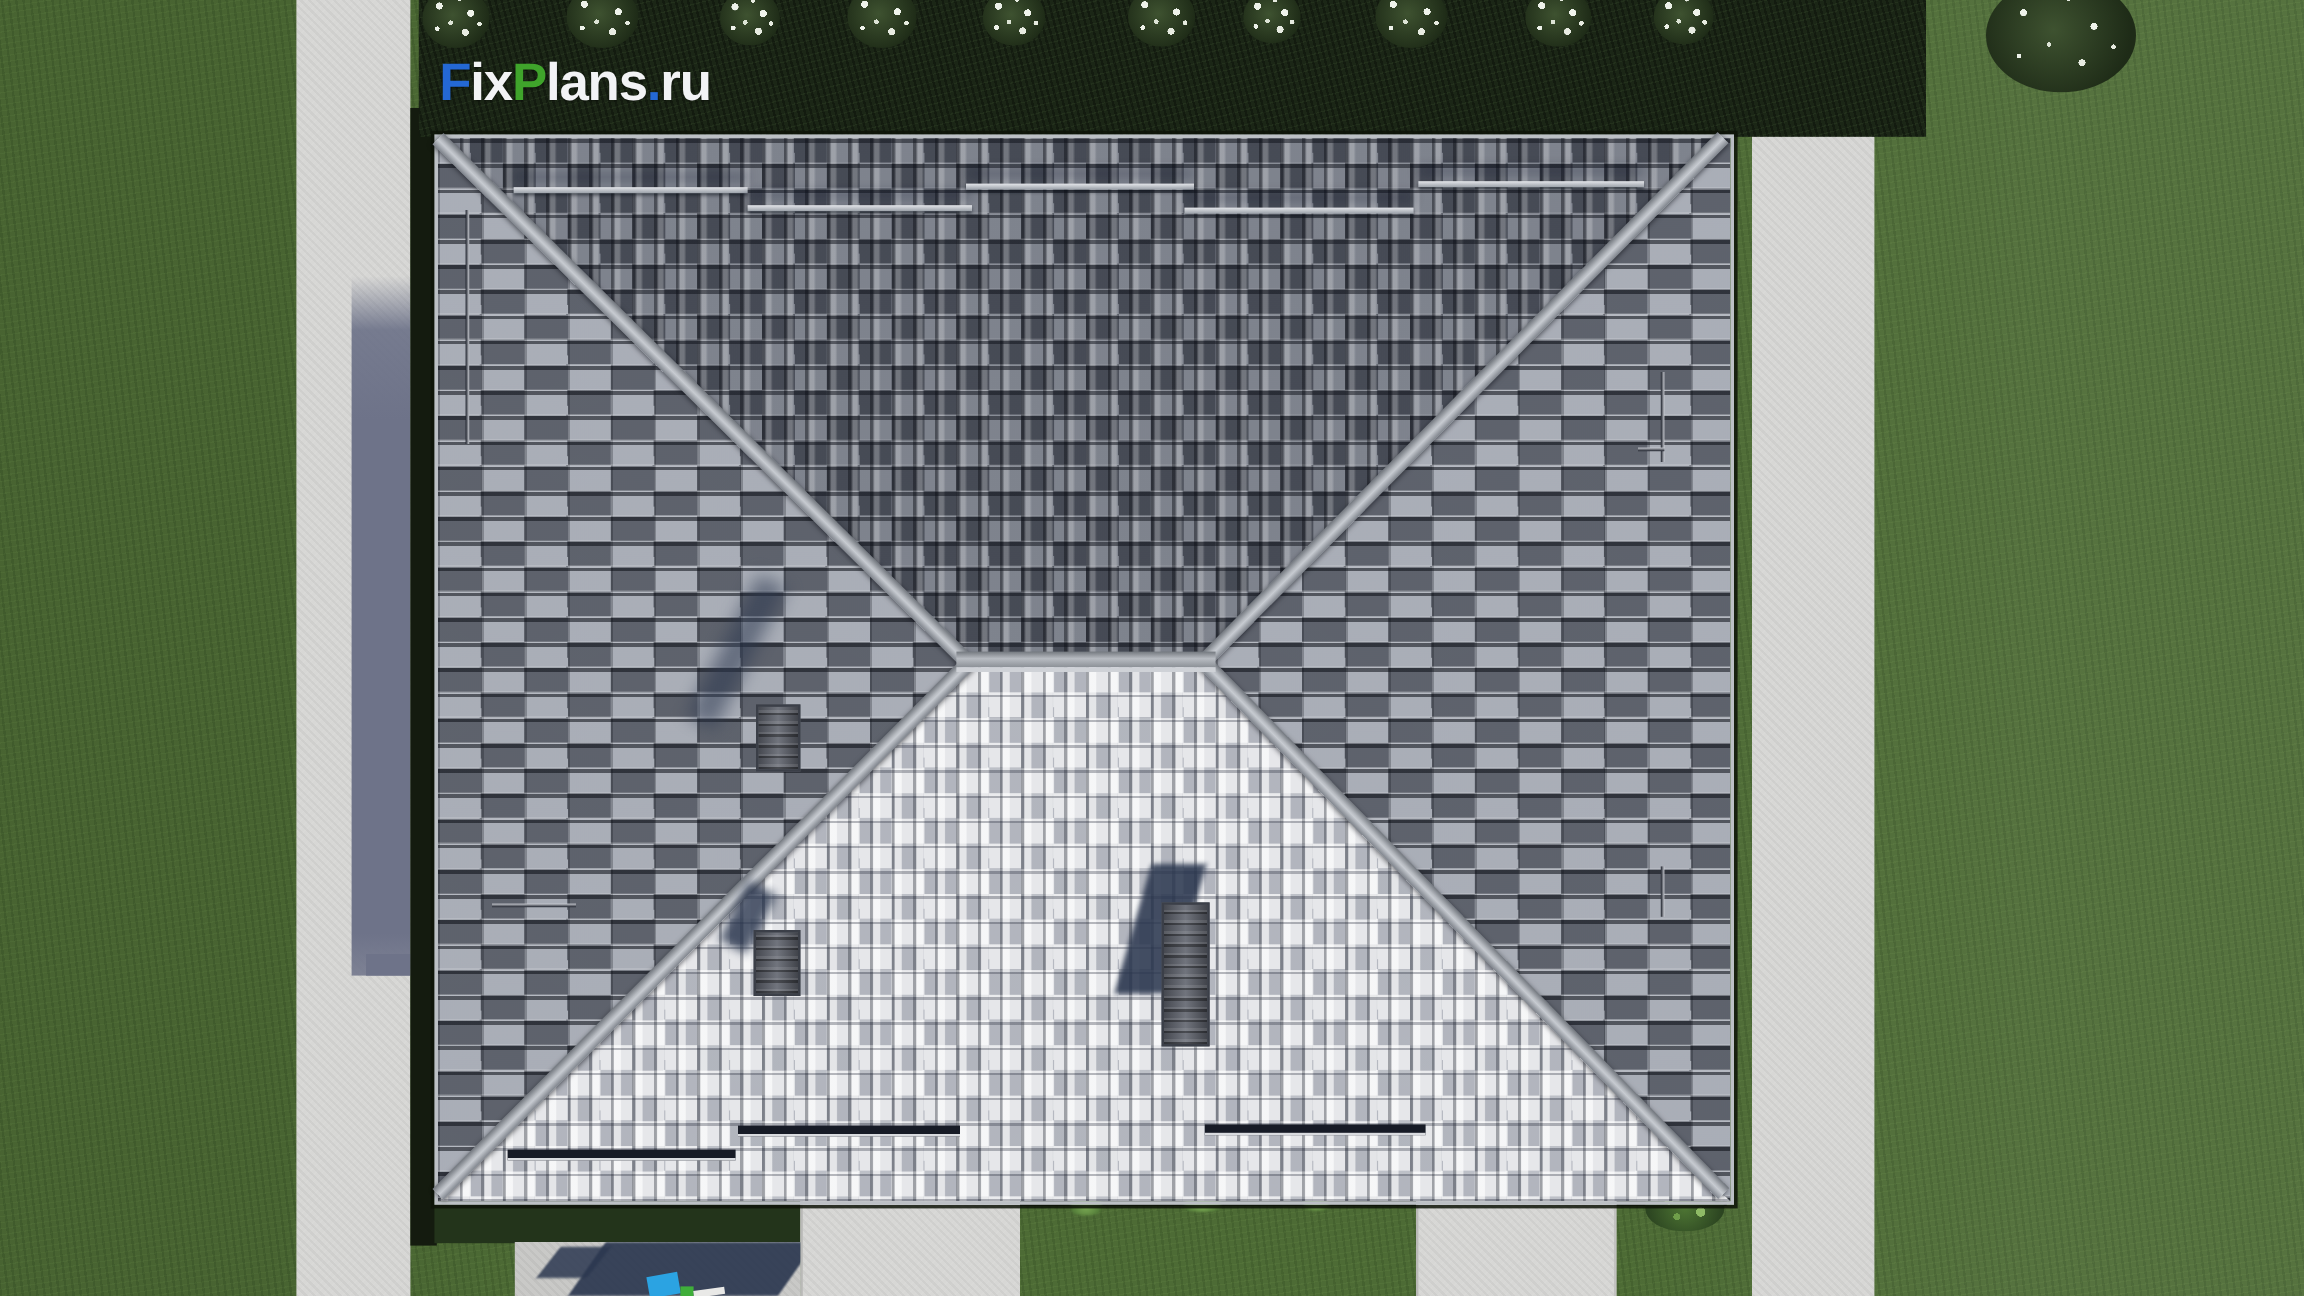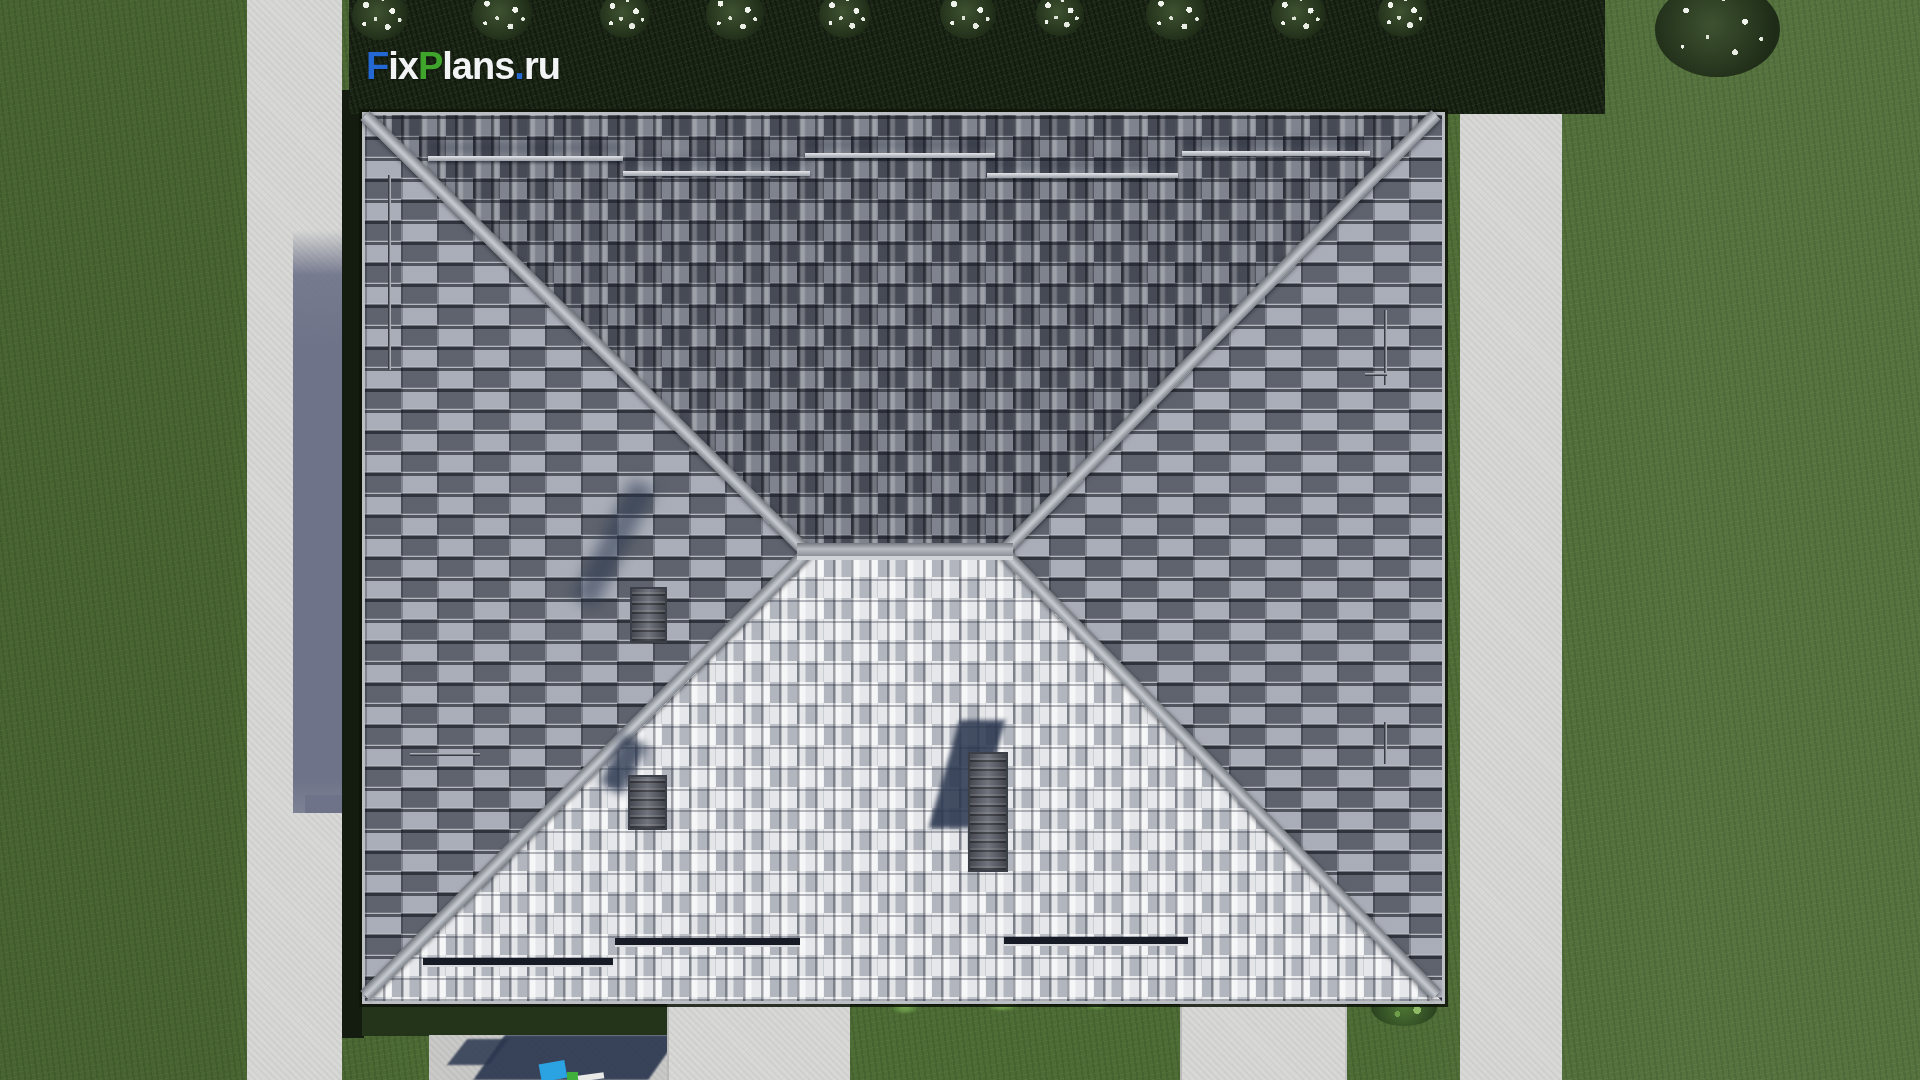--- a/index.html
+++ b/index.html
@@ -76,21 +76,21 @@
     background-color:#5d616b;
     background-image:repeating-linear-gradient(0deg, rgba(0,0,0,.35) 0 2px, rgba(255,255,255,.10) 2px 4px, rgba(0,0,0,0) 4px 9px),
       linear-gradient(90deg, rgba(0,0,0,.25), rgba(255,255,255,.12) 50%, rgba(0,0,0,.3));}
   .navy{position:absolute;background:#2c3850;}
   .flash-v{position:absolute;width:3px;background:linear-gradient(90deg,#1a1e28,#c9ccd2);}
   .flash-h{position:absolute;height:3px;background:linear-gradient(180deg,#c9ccd2,#1a1e28);}
   
   .terrace{background-color:#c9c9c7;
     background-image:repeating-linear-gradient(45deg, rgba(0,0,0,.04) 0 2px, rgba(0,0,0,0) 2px 5px);overflow:hidden;}
   
-  .watermark{left:366px;top:47px;font-size:38px;font-weight:bold;letter-spacing:-1px;line-height:1;
+  .watermark{left:366px;top:47px;font-size:44px;font-weight:bold;letter-spacing:-1px;line-height:1;
     text-shadow:0 1px 2px rgba(0,0,0,.45);white-space:nowrap;text-align:right;}
 </style>
 </head>
 <body>
 
 <div class="scene">
 
   <div class="abs path" style="left:247px;top:0;width:95px;height:1080px;"></div>
   <div class="abs path-shadow" style="left:293px;top:230px;width:49px;height:583px;"></div>
   <div class="abs" style="left:305px;top:795px;width:37px;height:18px;background:#6e7389;"></div>

